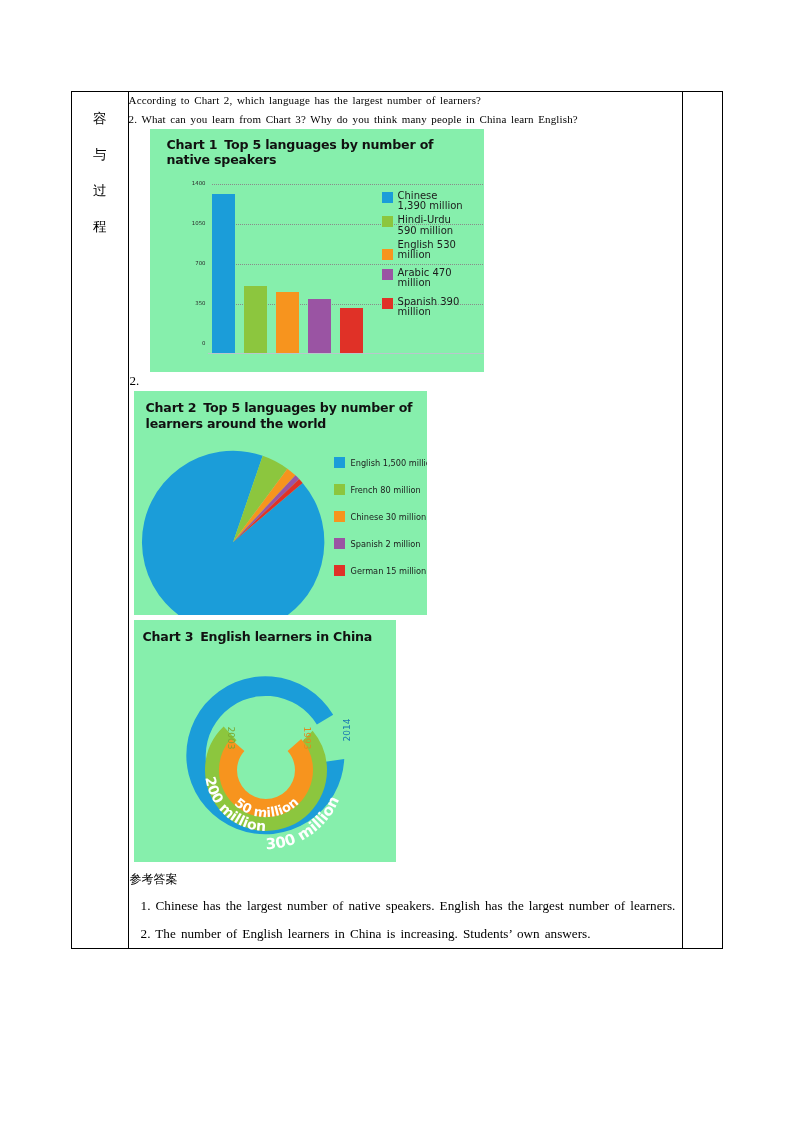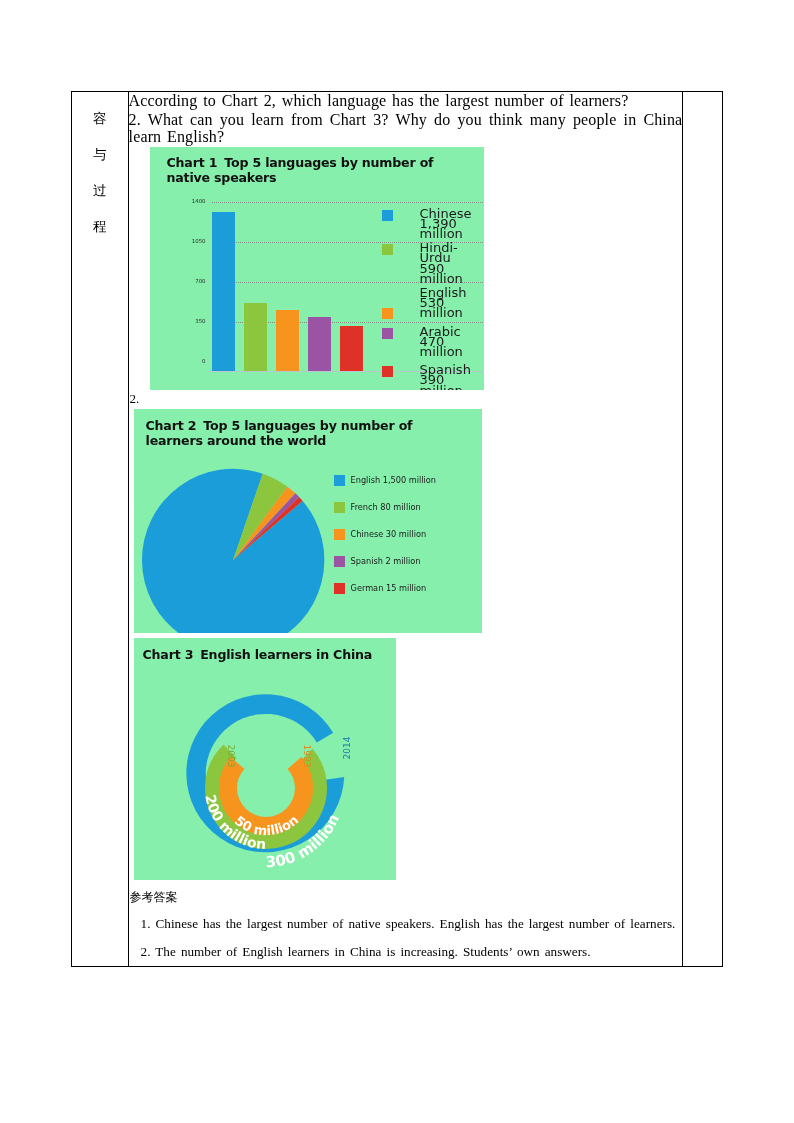--- a/index.html
+++ b/index.html
@@ -36,21 +36,21 @@
     text-align:center;
     padding-top:8px;
     color:#000;
   }
   .vlabel div{display:block;}
 
   
   .body-cell{padding:4px 6px 6px 6px;}
   .qline{
     font-family:"Liberation Serif", serif;
-    font-size:16px;
+    font-size:11px;
     line-height:17.5px;
     text-align:justify;
     margin:0 0 1px 0;
     letter-spacing:.15px;
     word-spacing:1.6px;
   }
   .marker2{
     font-family:"Liberation Serif", serif;
     font-size:13px;
     line-height:14px;
@@ -84,26 +84,26 @@
   .c1-axis{
     position:absolute;left:0;width:30px;text-align:right;
     font-size:5.4px;color:#2b2b2b;font-family:"DejaVu Sans", sans-serif;
   }
   .c1-baseline{position:absolute;left:32px;right:-122px;bottom:0;border-top:1.4px solid #b9c6cc;}
   .c1-bars{position:absolute;left:36px;bottom:1px;height:160px;width:160px;}
   .c1-bar{position:absolute;bottom:0;width:23px;}
   .c1-legend{position:absolute;left:232px;top:62px;width:100px;}
   .c1-lrow{display:flex;align-items:flex-start;margin-bottom:4px;}
   .c1-sw{width:11px;height:11px;flex:0 0 11px;margin-right:5px;margin-top:1px;}
-  .c1-ltext{font-size:13px;line-height:10.2px;color:#1b1b1b;margin-left:22px;}
+  .c1-ltext{font-size:10px;line-height:10.2px;color:#1b1b1b;}
 
   
   .chart2{
     margin-left:5px;
-    width:348px;height:224px;
+    width:293px;height:224px;
   }
   .chart2 .ptitle{left:12px;top:9px;font-size:12.6px;line-height:15.5px;width:300px;}
   .c2-pie{position:absolute;left:7px;top:55px;width:192px;height:192px;}
   .c2-legend{position:absolute;left:200px;top:66px;width:125px;}
   .c2-lrow{display:flex;align-items:center;margin-bottom:16px;}
   .c2-sw{width:11px;height:11px;flex:0 0 11px;margin-right:6px;}
   .c2-ltext{font-size:8.2px;line-height:10px;color:#1b1b1b;}
 
   
   .chart3{

